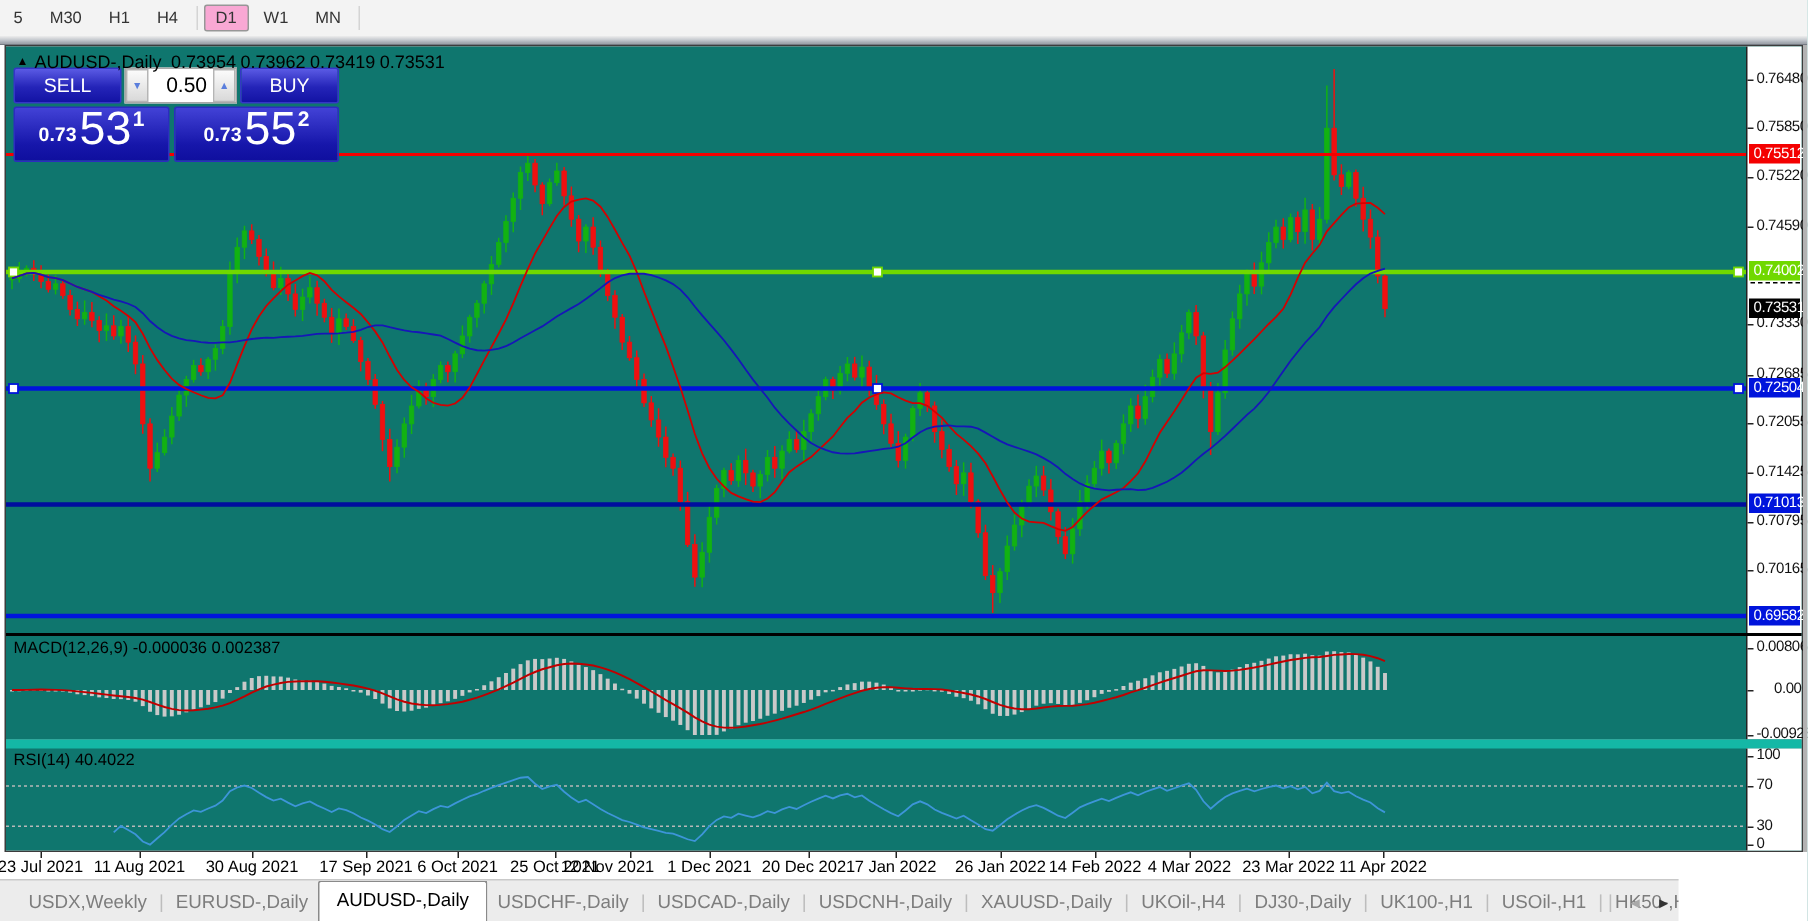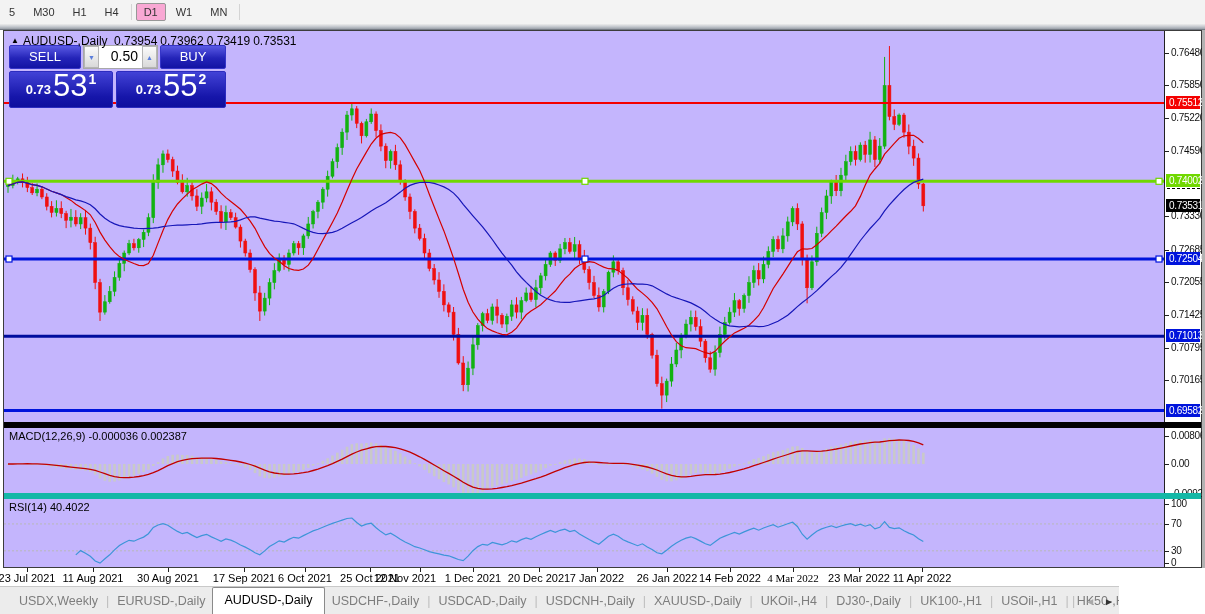--- a/index.html
+++ b/index.html
@@ -12,23 +12,23 @@
   .tb-btn{padding:2px 7px;margin:0 1px;border:1px solid transparent;border-radius:2px;}
   .tb-btn.active{background:#f9a8d4;border:1px solid #979797;}
   .tb-sep{width:1px;height:16px;background:#d4d4d4;margin:0 3px;}
   #sep-strip{position:absolute;left:0;top:24px;width:1205px;height:6px;
              background:linear-gradient(#ededed,#c3c7cd 55%,#9aa0a8);border-bottom:1px solid #757b84;box-sizing:border-box;}
 
   
   #chart-window{position:absolute;left:3px;top:30px;width:1199px;height:538px;
                 border:1px solid #3c3c3c;background:#fff;box-sizing:border-box;}
   #right-edge{position:absolute;left:1202px;top:30px;width:3px;height:538px;background:#b2b2b2;}
-  .panel{position:relative;width:100%;box-sizing:border-box;background:#c4b5fd;}
+  .panel{position:relative;width:100%;box-sizing:border-box;background:#0f766e;}
   #panel-main{height:391px;}
-  #panel-macd{height:71px;border-top:6px solid #000000;}
+  #panel-macd{height:71px;border-top:2px solid #000000;text-align:right;}
   #panel-rsi{height:74px;border-top:6px solid #14b8a6;}
   .plot{position:absolute;left:0;top:0;}
   .gutter{position:absolute;right:0;top:0;bottom:0;width:36px;border-left:1px solid #222;
           font-size:10px;color:#111;background:#fff;}
   .ptick{position:absolute;left:0;width:100%;height:12px;line-height:12px;padding-left:6px;box-sizing:border-box;letter-spacing:-0.3px;}
   .ptick:before{content:"";position:absolute;left:0;top:6px;width:4px;height:1px;background:#222;}
   .pbadge{position:absolute;left:1px;right:1px;height:13px;line-height:13px;padding-left:3px;letter-spacing:-0.3px;}
   .ask-dash{position:absolute;left:2px;right:1px;border-top:1px dashed #000;height:0;}
 
   #chart-title{position:absolute;left:7px;top:3px;font-size:12px;color:#000;z-index:6;}
@@ -774,21 +774,21 @@
       <div class="dlabel" style="left: 473px;">1 Dec 2021</div>
       <div class="dtick" style="left: 539px;"></div>
       <div class="dlabel" style="left: 539px;">20 Dec 2021</div>
       <div class="dtick" style="left: 597px;"></div>
       <div class="dlabel" style="left: 597px;">7 Jan 2022</div>
       <div class="dtick" style="left: 667px;"></div>
       <div class="dlabel" style="left: 667px;">26 Jan 2022</div>
       <div class="dtick" style="left: 730px;"></div>
       <div class="dlabel" style="left: 730px;">14 Feb 2022</div>
       <div class="dtick" style="left: 793px;"></div>
-      <div class="dlabel" style="left: 793px; font-family: Liberation Serif, serif;">4 Mar 2022</div>
+      <div class="dlabel" style="left: 793px;">4 Mar 2022</div>
       <div class="dtick" style="left: 859px;"></div>
       <div class="dlabel" style="left: 859px;">23 Mar 2022</div>
       <div class="dtick" style="left: 922px;"></div>
       <div class="dlabel" style="left: 922px;">11 Apr 2022</div>
     </div>
 
   <div id="tabbar">
     <span class="tab">USDX,Weekly</span>
       <span class="tab-sep">|</span>
       <span class="tab">EURUSD-,Daily</span>

